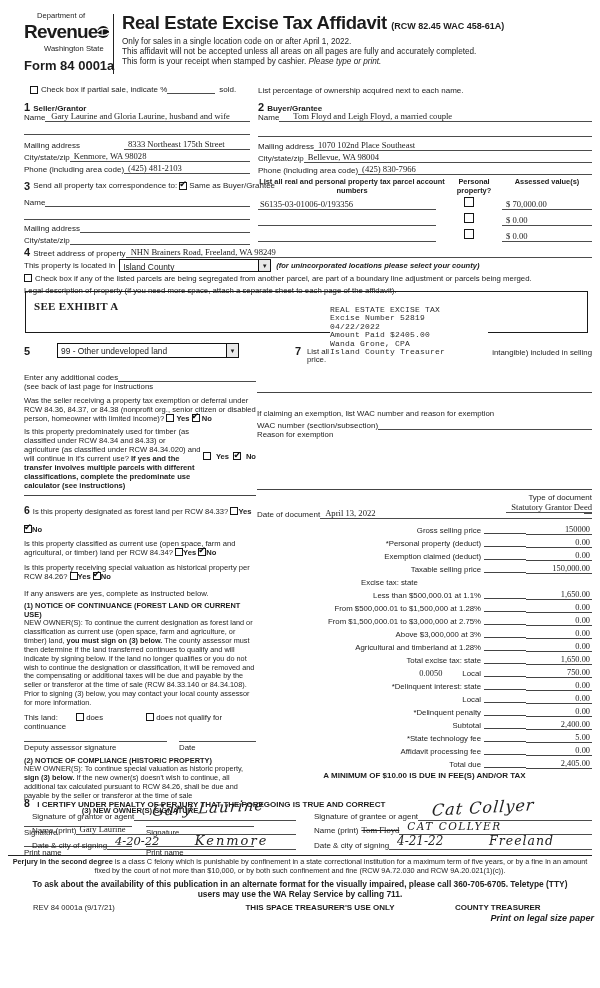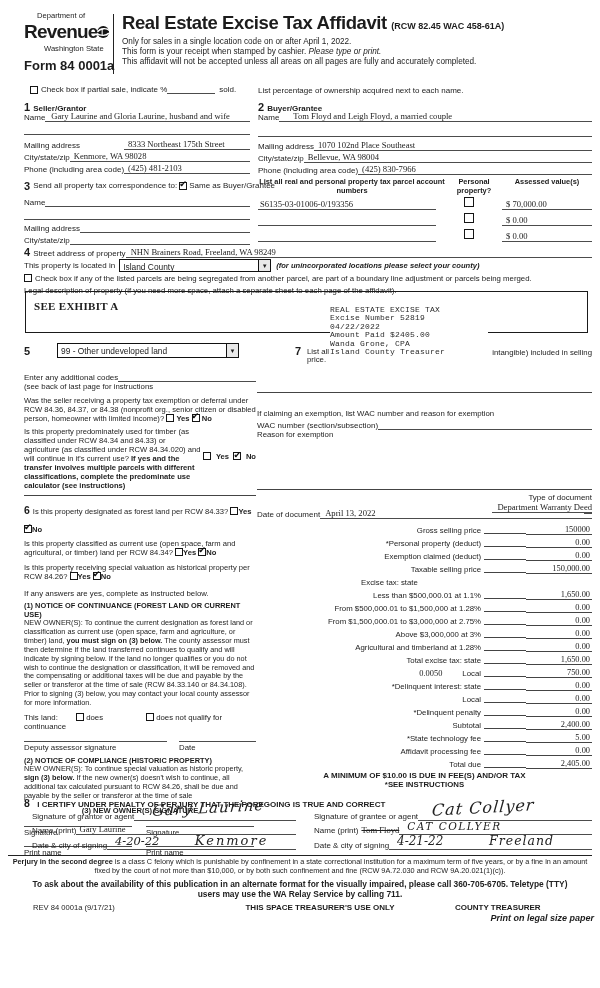--- a/index.html
+++ b/index.html
@@ -60,25 +60,25 @@
   </div>
 
   <div class="abs" style="left:113px; top:14px; height:60px; border-left:1.6px solid #222;"></div>
 
   <div class="abs" style="left:122px; top:12px; width:472px;">
     <div style="white-space:nowrap;">
       <span style="font-size:18.5px; font-weight:bold; letter-spacing:-0.4px;">Real Estate Excise Tax Affidavit</span>
       <span style="font-size:9px; font-weight:bold;">(RCW 82.45 WAC 458-61A)</span>
     </div>
     <div class="hdrnote" style="margin-top:3px;">Only for sales in a single location code on or after April 1, 2022.</div>
+    <div class="hdrnote">This affidavit will not be accepted unless all areas on all pages are fully and accurately completed.</div>
     <div class="hdrnote">
       <span>This form is your receipt when stamped by cashier.</span>
       <span class="i">Please type or print.</span>
     </div>
-    <div class="hdrnote">This affidavit will not be accepted unless all areas on all pages are fully and accurately completed.</div>
   </div>
 
   <div class="abs f-row" style="left:30px; top:85px; width:220px;">
     <span class="cb"></span>
     <span class="lbl" style="margin-left:3px;">Check box if partial sale, indicate %</span>
     <span class="fl" style="max-width:48px;"></span>
     <span class="lbl" style="margin-left:4px;">sold.</span>
   </div>
   <div class="abs lbl" style="left:258px; top:86px;">List percentage of ownership acquired next to each name.</div>
 
@@ -293,21 +293,21 @@
     </div>
     <div style="border-top:1px solid #444; margin-top:29px; padding-top:16px; font-size:7.8px;">If claiming an exemption, list WAC number and reason for exemption</div>
     <div class="f-row" style="height:12px;">
       <span class="lbl">WAC number (section/subsection)</span>
       <span class="fl"></span>
     </div>
     <div style="font-size:7.8px; height:11px;">Reason for exemption</div>
     <div style="border-top:1px solid #444; margin-top:48px; padding-top:3px;">
       <div class="f-row" style="height:13px;flex-direction:column;">
         <span class="lbl">Type of document</span>
-        <span class="val fl" style="padding-left:5px; max-width:110px;">Department Warranty Deed</span>
+        <span class="val fl" style="padding-left:5px; max-width:110px;">Statutory Grantor Deed</span>
         <span class="fl"></span>
       </div>
       <div class="f-row" style="height:13px;">
         <span class="lbl">Date of document</span>
         <span class="val fl" style="padding-left:5px; max-width:80px;">April 13, 2022</span>
         <span class="fl"></span>
       </div>
     </div>
     <div style="margin-top:3px;">
       <div class="tax-row">
@@ -399,21 +399,20 @@
           <span class="t-fill"></span>
           <span class="t-val">0.00</span>
         </div>
       <div class="tax-row">
           <span class="t-lbl">Total due</span>
           <span class="t-fill"></span>
           <span class="t-val">2,405.00</span>
         </div>
     </div>
     <div class="b" style="font-size:8px; text-align:center; margin-top:2px;">A MINIMUM OF $10.00 IS DUE IN FEE(S) AND/OR TAX</div>
-    <div class="b" style="font-size:7.8px; text-align:center;">*SEE INSTRUCTIONS</div>
   </div>
 
   <div class="abs" style="left:24px; top:793px; width:568px;">
     <div style="height:12px;">
       <span class="num" style="font-size:10.5px;">8</span>
       <span class="lbl b">I CERTIFY UNDER PENALTY OF PERJURY THAT THE FOREGOING IS TRUE AND CORRECT</span>
     </div>
     <div style="display:flex;">
       <div style="width:272px; padding-left:8px;">
         <div class="f-row" style="height:16px; position:relative;">

